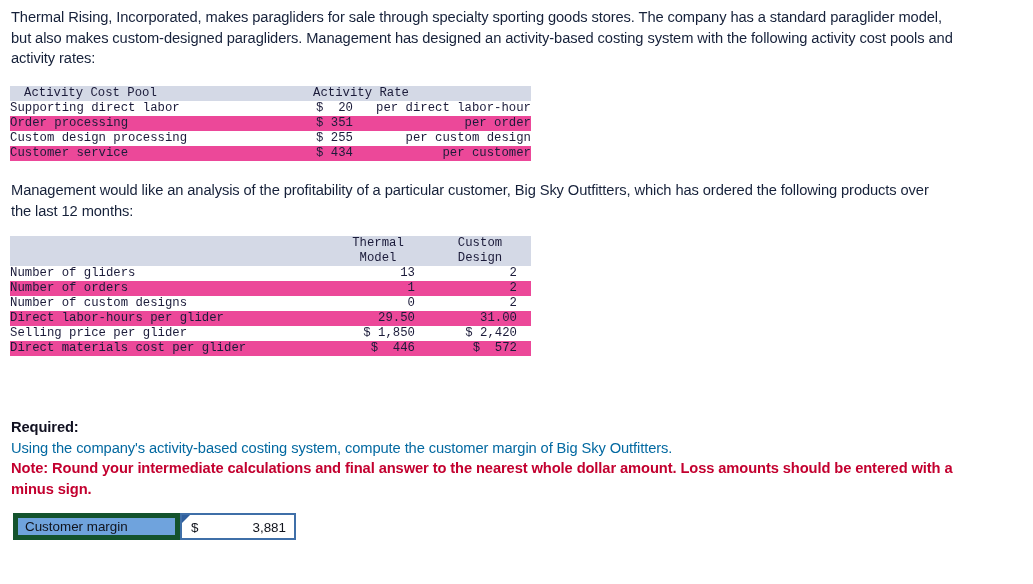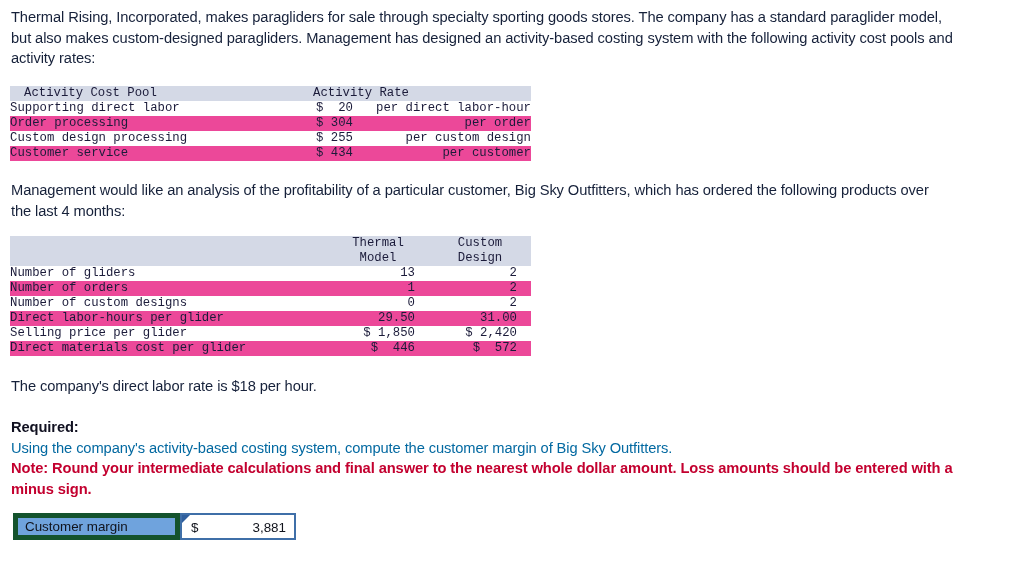--- a/index.html
+++ b/index.html
@@ -188,42 +188,42 @@
       </tr>
     </thead>
     <tbody>
       <tr>
         <td class="cell-label">Supporting direct labor</td>
         <td class="cell-num">$  20</td>
         <td class="cell-unit">per direct labor-hour</td>
       </tr>
       <tr class="alt">
         <td class="cell-label">Order processing</td>
-        <td class="cell-num">$ 304</td>
+        <td class="cell-num">$ 351</td>
         <td class="cell-unit">per order</td>
       </tr>
       <tr>
         <td class="cell-label">Custom design processing</td>
         <td class="cell-num">$ 255</td>
         <td class="cell-unit">per custom design</td>
       </tr>
       <tr class="alt">
         <td class="cell-label">Customer service</td>
         <td class="cell-num">$ 434</td>
         <td class="cell-unit">per customer</td>
       </tr>
       <tr class="spacer-row">
         <td></td>
         <td></td>
         <td></td>
       </tr>
     </tbody>
   </table>
 
-  <div class="prose" id="analysis-paragraph">Management would like an analysis of the profitability of a particular customer, Big Sky Outfitters, which has ordered the following products over the last 4 months:</div>
+  <div class="prose" id="analysis-paragraph">Management would like an analysis of the profitability of a particular customer, Big Sky Outfitters, which has ordered the following products over the last 12 months:</div>
 
   <table class="data-table" id="product-data-table">
     <colgroup>
       <col class="col-item">
         <col class="col-std">
         <col class="col-cus">
     </colgroup>
     <thead>
       <tr>
         <td class="head-blank" rowspan="2"></td>
@@ -267,21 +267,20 @@
         <td class="cell-num">$  572</td>
       </tr>
       <tr class="spacer-row">
         <td></td>
         <td></td>
         <td></td>
       </tr>
     </tbody>
   </table>
 
-  <div class="prose" id="labor-rate-paragraph">The company's direct labor rate is $18 per hour.</div>
 
   <div id="required-block">
     <span class="req-label">Required:</span>
     <span class="req-text">Using the company's activity-based costing system, compute the customer margin of Big Sky Outfitters.</span>
     <span class="req-note">Note: Round your intermediate calculations and final answer to the nearest whole dollar amount. Loss amounts should be entered with a minus sign.</span>
   </div>
 
   <div id="answer-box">
     <div id="answer-label-cell">
       <span>Customer margin</span>

